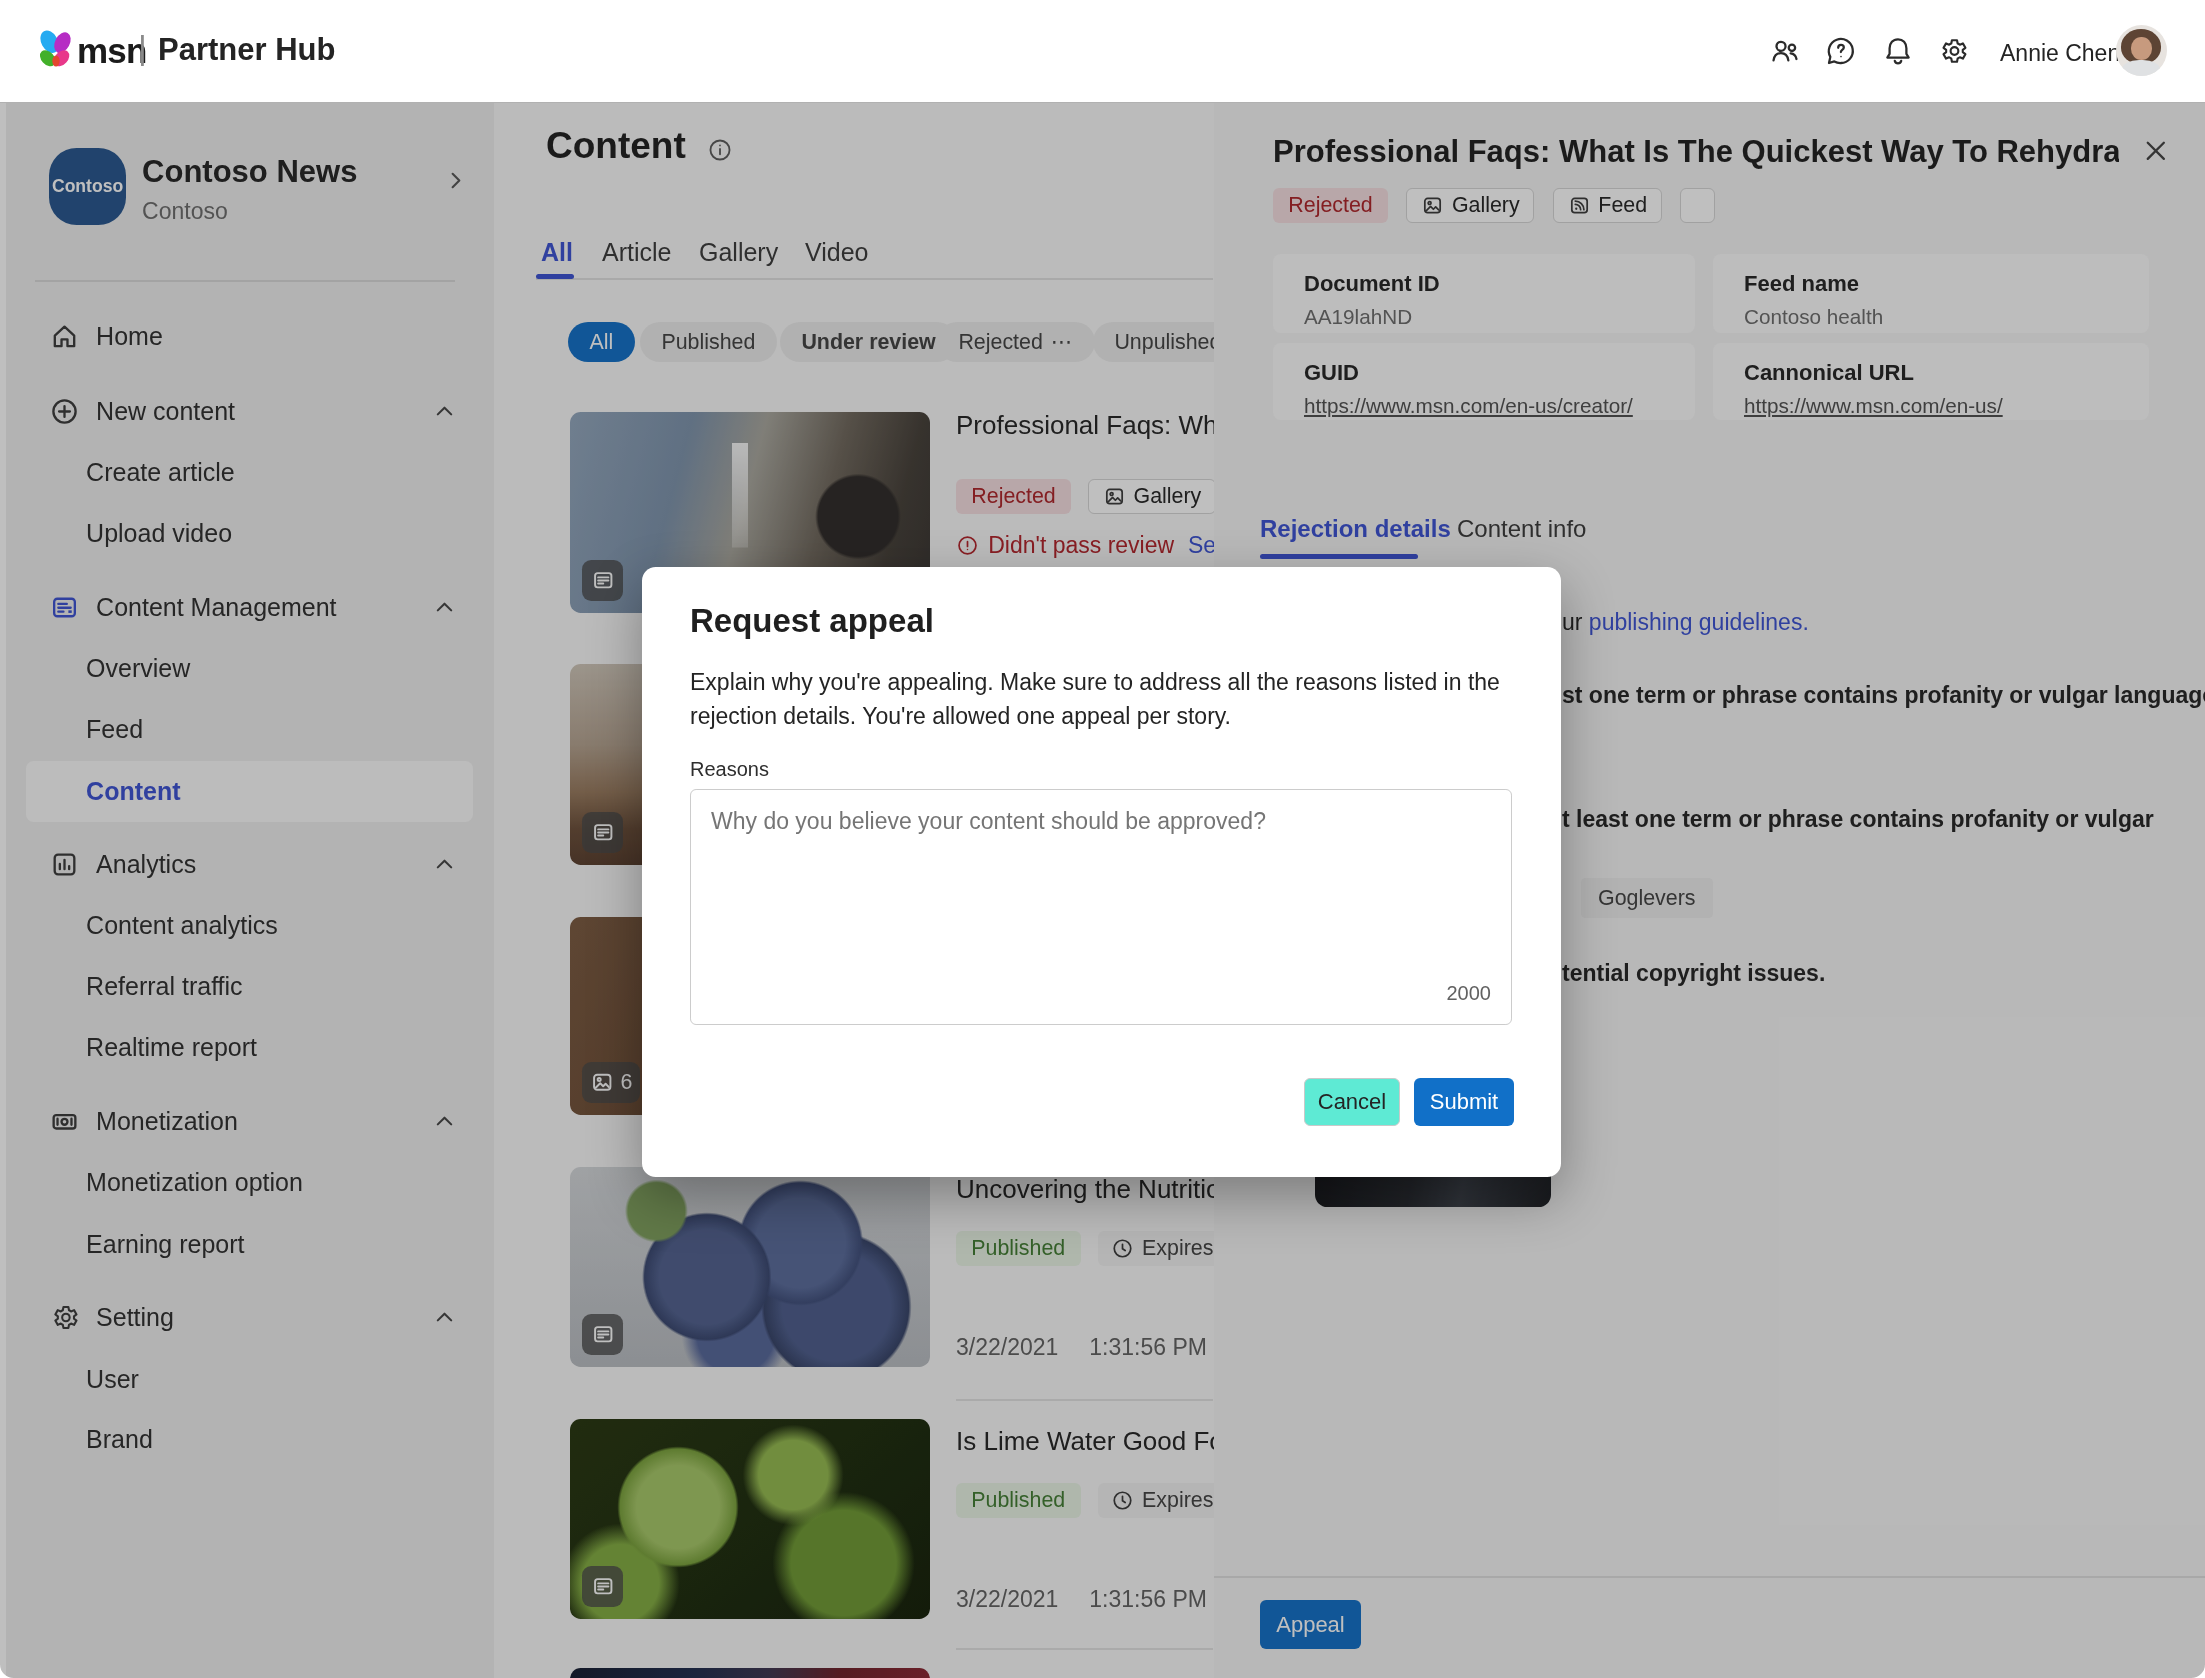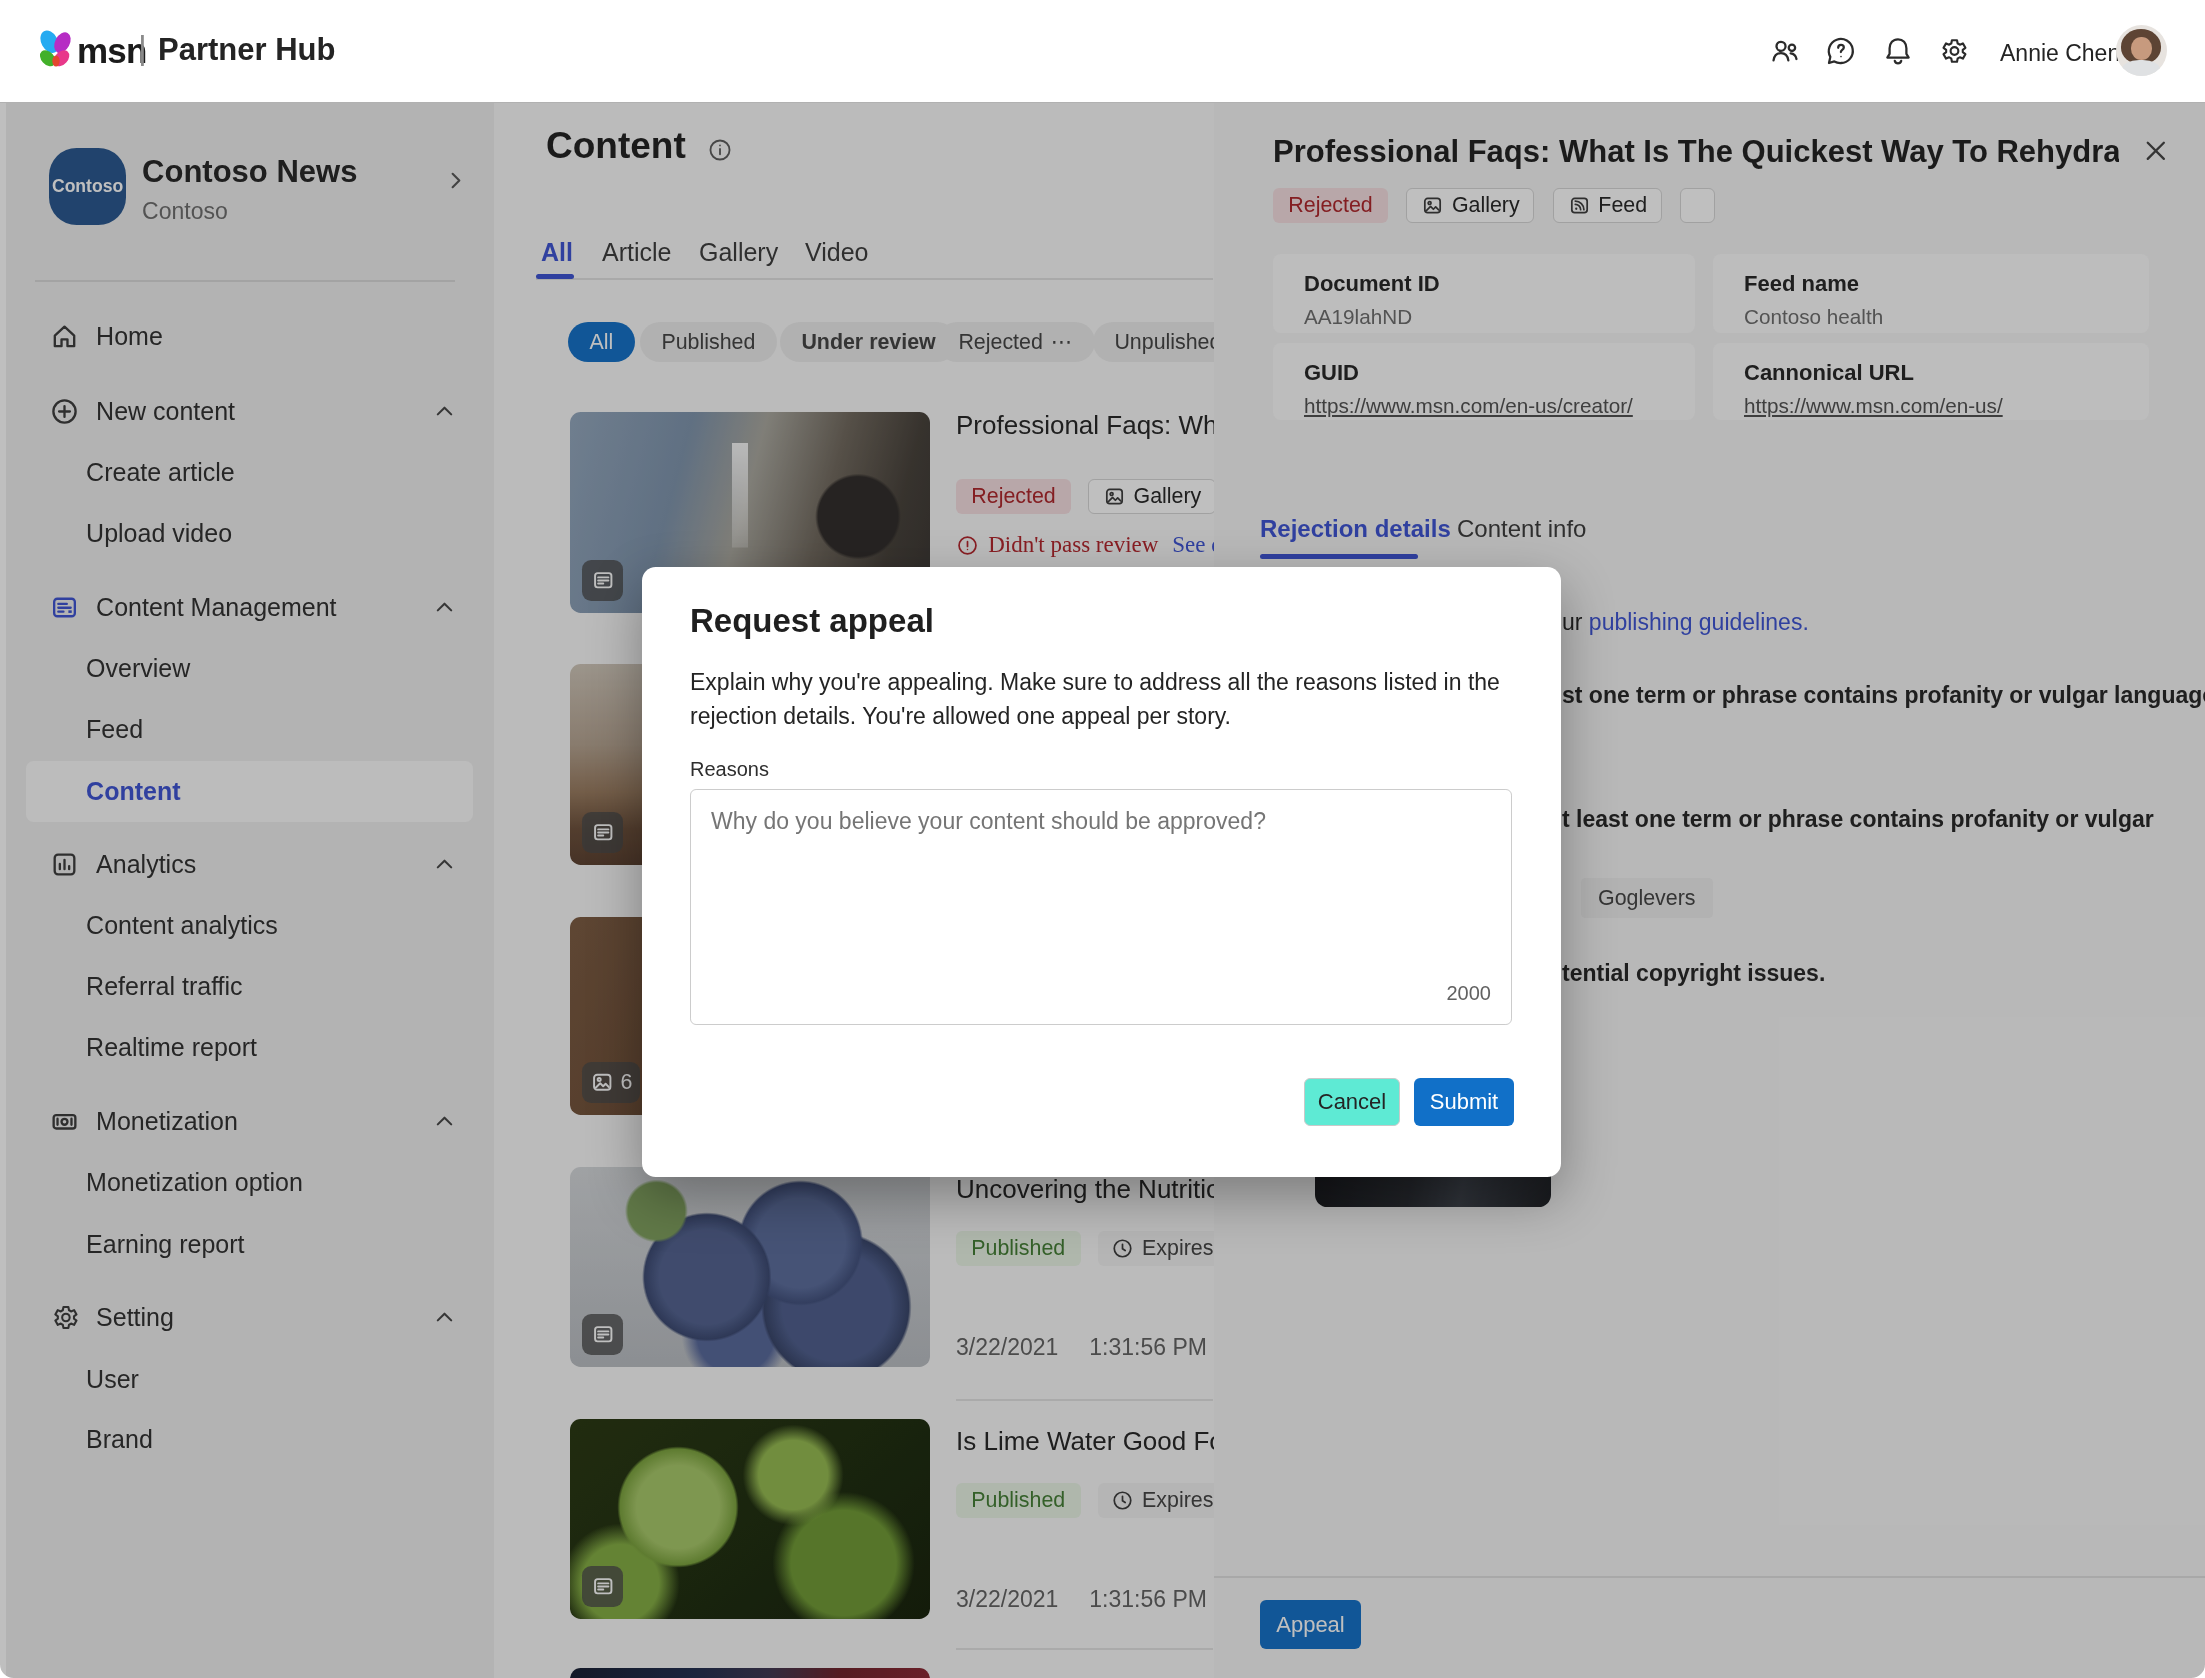--- a/index.html
+++ b/index.html
@@ -52,21 +52,21 @@
   .th-badge{position:absolute;left:12.3px;bottom:12.3px;height:41px;min-width:41px;border-radius:9.2px;background:rgba(72,72,72,0.78);display:flex;align-items:center;justify-content:center;gap:6.1px;color:#fff;font-size:21.4px;padding:0 7.7px;box-sizing:border-box;}
   .th-badge svg{width:24.5px;height:24.5px;}
   .item-title{position:absolute;left:462px;font-size:26px;color:#242424;white-space:nowrap;}
   .badge-row{position:absolute;left:462px;height:35px;display:flex;gap:17px;align-items:center;}
   .status-pill{height:35px;border-radius:6.1px;padding:0 15.3px;display:flex;align-items:center;font-size:21.4px;white-space:nowrap;}
   .status-rejected{background:#f6dee1;color:#ae2328;}
   .status-published{background:#e9f4e5;color:#417d32;}
   .tag{height:35px;border-radius:6.1px;padding:0 13.8px;display:flex;align-items:center;gap:7.7px;font-size:21.4px;color:#242424;background:#ffffff;border:1.5px solid #d6d6d6;white-space:nowrap;box-sizing:border-box;}
   .tag svg{width:23px;height:23px;color:#3a3a3a;}
   .tag.gray{background:#f1f1f1;border:none;color:#424242;}
-  .review-row{position:absolute;left:462px;display:flex;align-items:center;gap:9.2px;font-size:23px;white-space:nowrap;font-family:Liberation Serif, serif;}
+  .review-row{position:absolute;left:462px;display:flex;align-items:center;gap:9.2px;font-size:23px;white-space:nowrap;}
   .review-row .ri{width:23px;height:23px;color:#b4232a;}
   .review-text{color:#b4232a;}
   .see-details{color:#3b52d4;cursor:pointer;margin-left:4.6px;}
   .date-row{position:absolute;left:462px;font-size:23px;color:#616161;white-space:nowrap;}
   .date-row .t{margin-left:31px;}
   .item-divider{position:absolute;left:462px;width:257px;height:1.5px;background:#e3e3e3;}
 
   .th1{background-image:linear-gradient(to bottom,rgba(255,255,255,.92),rgba(255,255,255,.25)),radial-gradient(circle at 80% 52%,#2e2a28 0 13%,transparent 14%),linear-gradient(105deg,#93a7bd 0%,#7d93ac 30%,#a9a79e 48%,#6f675c 68%,#453f38 86%,#383431 100%);background-size:4.5% 52%,100% 100%,100% 100%;background-position:47% 32%,0 0,0 0;background-repeat:no-repeat;}
   .th2{background-image:radial-gradient(ellipse at 46% 88%,#e6e4e0 0 20%,transparent 21%),radial-gradient(circle at 32% 80%,#c2762e 0 4.5%,transparent 5.5%),radial-gradient(circle at 44% 82%,#8aa636 0 4.5%,transparent 5.5%),radial-gradient(circle at 57% 80%,#c4512e 0 4.5%,transparent 5.5%),linear-gradient(180deg,#cfc6b9 0%,#b5a390 40%,#97795d 64%,#6b4e39 82%,#5a3f2e 100%);}
   .th3{background-image:radial-gradient(ellipse at 64% 48%,rgba(232,233,238,.85) 0 17%,transparent 18%),linear-gradient(120deg,#7b5a40 0%,#6a4a33 45%,#53371f 100%);}

